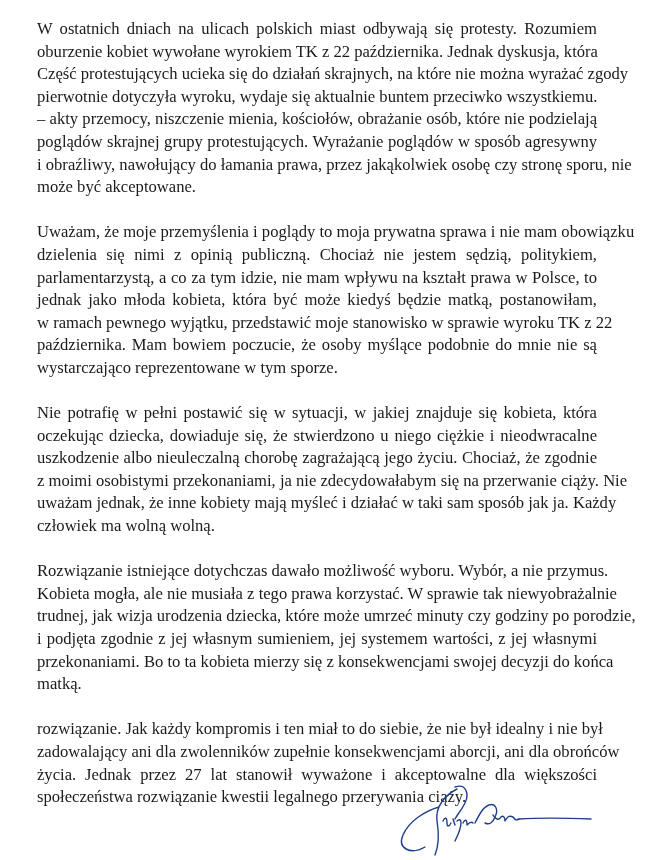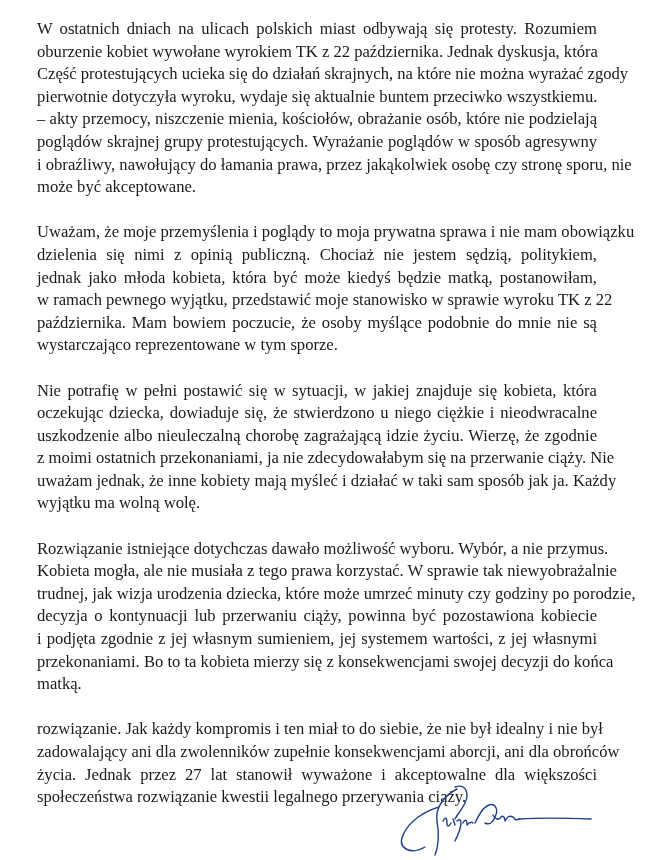--- a/index.html
+++ b/index.html
@@ -24,38 +24,38 @@
       <span class="line">Część protestujących ucieka się do działań skrajnych, na które nie można wyrażać zgody</span>
       <span class="line">pierwotnie dotyczyła wyroku, wydaje się aktualnie buntem przeciwko wszystkiemu.</span>
       <span class="line">– akty przemocy, niszczenie mienia, kościołów, obrażanie osób, które nie podzielają</span>
       <span class="line">poglądów skrajnej grupy protestujących. Wyrażanie poglądów w sposób agresywny</span>
       <span class="line">i obraźliwy, nawołujący do łamania prawa, przez jakąkolwiek osobę czy stronę sporu, nie</span>
       <span class="line last">może być akceptowane.</span>
     </div>
     <div class="para">
       <span class="line">Uważam, że moje przemyślenia i poglądy to moja prywatna sprawa i nie mam obowiązku</span>
       <span class="line">dzielenia się nimi z opinią publiczną. Chociaż nie jestem sędzią, politykiem,</span>
+      <span class="line">parlamentarzystą, a co za tym idzie, nie mam wpływu na kształt prawa w Polsce, to</span>
       <span class="line">jednak jako młoda kobieta, która być może kiedyś będzie matką, postanowiłam,</span>
       <span class="line">w ramach pewnego wyjątku, przedstawić moje stanowisko w sprawie wyroku TK z 22</span>
       <span class="line">października. Mam bowiem poczucie, że osoby myślące podobnie do mnie nie są</span>
       <span class="line last">wystarczająco reprezentowane w tym sporze.</span>
     </div>
     <div class="para">
       <span class="line">Nie potrafię w pełni postawić się w sytuacji, w jakiej znajduje się kobieta, która</span>
       <span class="line">oczekując dziecka, dowiaduje się, że stwierdzono u niego ciężkie i nieodwracalne</span>
-      <span class="line">uszkodzenie albo nieuleczalną chorobę zagrażającą idzie życiu. Wierzę, że zgodnie</span>
-      <span class="line">z moimi ostatnich przekonaniami, ja nie zdecydowałabym się na przerwanie ciąży. Nie</span>
+      <span class="line">uszkodzenie albo nieuleczalną chorobę zagrażającą jego życiu. Chociaż, że zgodnie</span>
+      <span class="line">z moimi osobistymi przekonaniami, ja nie zdecydowałabym się na przerwanie ciąży. Nie</span>
       <span class="line">uważam jednak, że inne kobiety mają myśleć i działać w taki sam sposób jak ja. Każdy</span>
-      <span class="line last">wyjątku ma wolną wolę.</span>
+      <span class="line last">człowiek ma wolną wolną.</span>
     </div>
     <div class="para">
       <span class="line">Rozwiązanie istniejące dotychczas dawało możliwość wyboru. Wybór, a nie przymus.</span>
       <span class="line">Kobieta mogła, ale nie musiała z tego prawa korzystać. W sprawie tak niewyobrażalnie</span>
       <span class="line">trudnej, jak wizja urodzenia dziecka, które może umrzeć minuty czy godziny po porodzie,</span>
-      <span class="line">decyzja o kontynuacji lub przerwaniu ciąży, powinna być pozostawiona kobiecie</span>
       <span class="line">i podjęta zgodnie z jej własnym sumieniem, jej systemem wartości, z jej własnymi</span>
       <span class="line">przekonaniami. Bo to ta kobieta mierzy się z konsekwencjami swojej decyzji do końca</span>
       <span class="line last">matką.</span>
     </div>
     <div class="para">
       <span class="line">rozwiązanie. Jak każdy kompromis i ten miał to do siebie, że nie był idealny i nie był</span>
       <span class="line">zadowalający ani dla zwolenników zupełnie konsekwencjami aborcji, ani dla obrońców</span>
       <span class="line">życia. Jednak przez 27 lat stanowił wyważone i akceptowalne dla większości</span>
       <span class="line last">społeczeństwa rozwiązanie kwestii legalnego przerywania ciąży.</span>
     </div>

